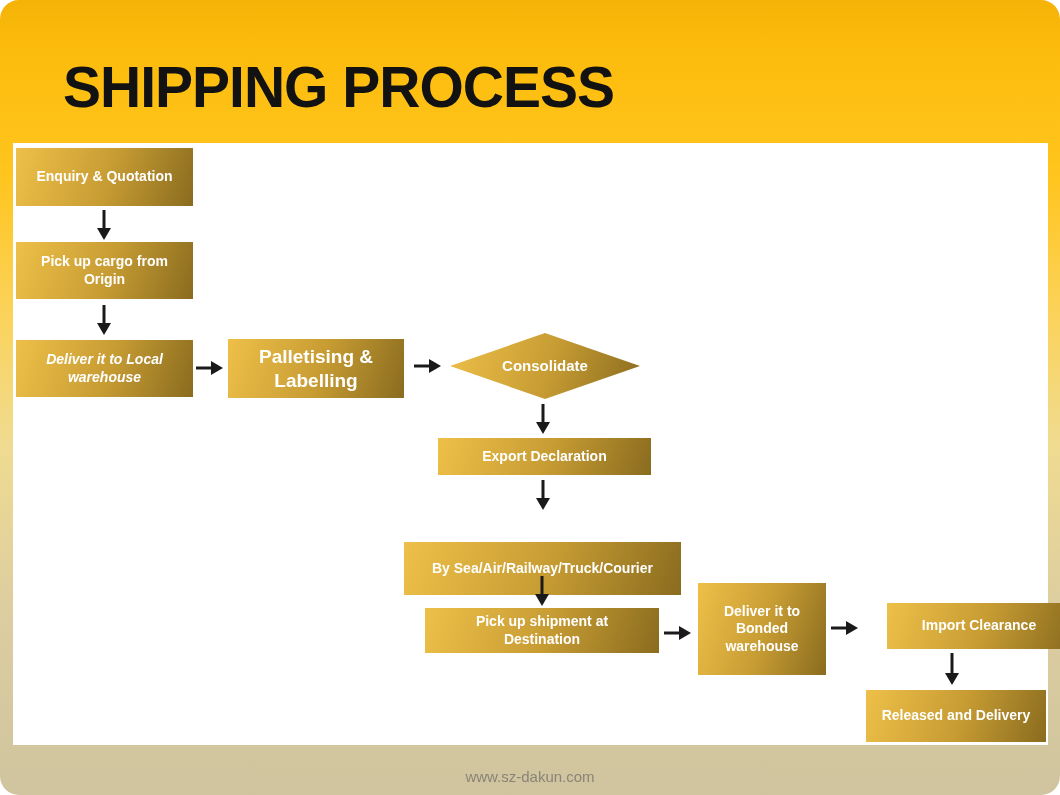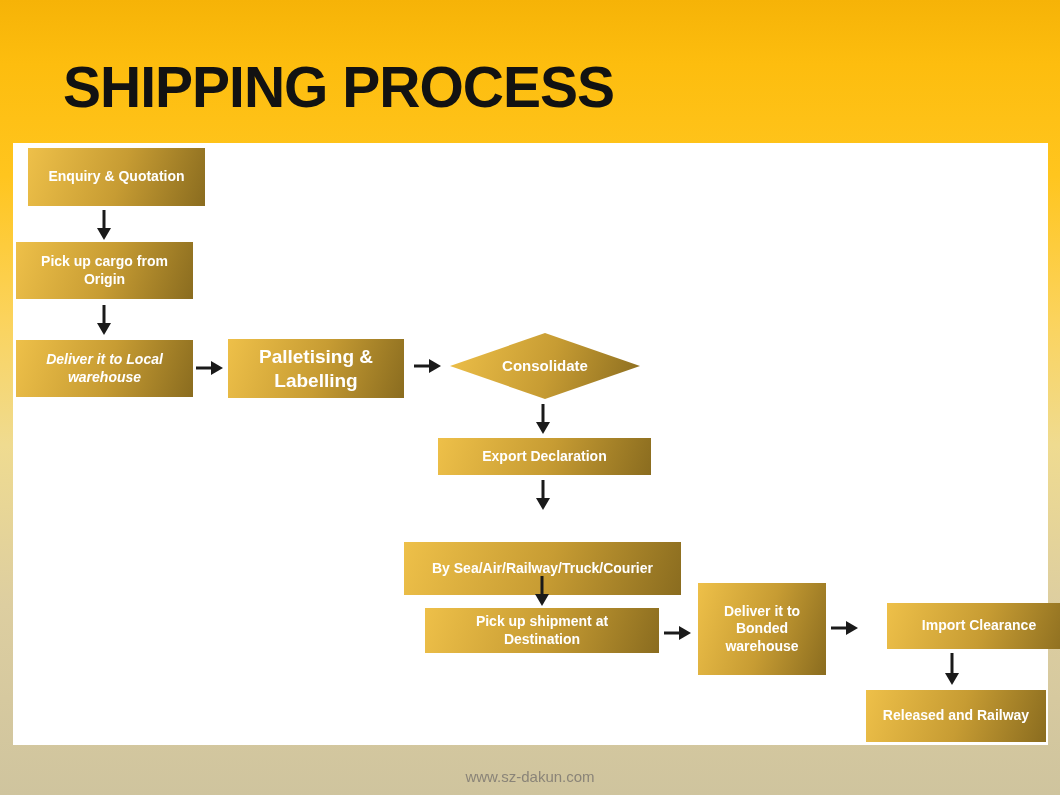--- a/index.html
+++ b/index.html
@@ -7,20 +7,21 @@
     width: 1060px; height: 795px;
     font-family: "Liberation Sans", sans-serif;
     overflow: hidden;
   }
   .slide {
     position: relative;
     width: 1060px; height: 795px;
     background: linear-gradient(180deg,
       #f6b307 0%, #fdbd0e 8%, #ffc51e 22%,
       #fbd35c 40%, #efdb90 56%, #ddcea0 76%, #cfc49e 100%);
+    border-radius: 19px;
   }
   .page-title {
     position: absolute; left: 63px; top: 58px;
     font-size: 57px; font-weight: bold; letter-spacing: -1px;
     color: #121212; line-height: 1.05;
   }
   .canvas {
     position: absolute; left: 13px; top: 143px;
     width: 1035px; height: 602px;
     background: #ffffff;
@@ -31,21 +32,21 @@
     text-align: center;
     background: linear-gradient(108deg, #eec049 0%, #c79c33 52%, #8a6c1f 100%);
     color: #ffffff; font-weight: bold; font-size: 14px; line-height: 1.25;
     box-sizing: border-box; padding: 0 8px;
   }
   .diamond {
     clip-path: polygon(50% 0, 100% 50%, 50% 100%, 0 50%);
     font-size: 15px;
   }
   
-  .n-enquiry      { left: 28px;  top: 148px; width: 177px; height: 58px; }
+  .n-enquiry      { left: 16px;  top: 148px; width: 177px; height: 58px; }
   .n-pickup-org   { left: 16px;  top: 242px; width: 177px; height: 57px; }
   .n-deliver-loc  { left: 16px;  top: 340px; width: 177px; height: 57px; font-style: italic; }
   .n-palletising  { left: 228px; top: 339px; width: 176px; height: 59px; font-size: 19px; }
   .n-consolidate  { left: 450px; top: 333px; width: 190px; height: 66px; }
   .n-export       { left: 438px; top: 438px; width: 213px; height: 37px; }
   .n-bysea        { left: 404px; top: 518px; width: 277px; height: 53px; margin-top: 24px; }
   .n-pickup-dest  { left: 425px; top: 608px; width: 234px; height: 45px; padding: 0 40px; }
   .n-deliver-bond { left: 698px; top: 583px; width: 128px; height: 92px; padding: 0 14px; }
   .n-import       { left: 887px; top: 603px; width: 184px; height: 46px; }
   .n-released     { left: 866px; top: 690px; width: 180px; height: 52px; }
@@ -80,21 +81,21 @@
   <div class="node n-enquiry">Enquiry &amp; Quotation</div>
   <div class="node n-pickup-org">Pick up cargo from Origin</div>
   <div class="node n-deliver-loc">Deliver it to Local warehouse</div>
   <div class="node n-palletising">Palletising &amp; Labelling</div>
   <div class="node diamond n-consolidate">Consolidate</div>
   <div class="node n-export">Export Declaration</div>
   <div class="node n-bysea">By Sea/Air/Railway/Truck/Courier</div>
   <div class="node n-pickup-dest">Pick up shipment at Destination</div>
   <div class="node n-deliver-bond">Deliver it to Bonded warehouse</div>
   <div class="node n-import">Import Clearance</div>
-  <div class="node n-released">Released and Railway</div>
+  <div class="node n-released">Released and Delivery</div>
 
   <svg class="arrow a1" width="14" height="30">
     <line x1="7" y1="0" x2="7" y2="19" stroke="#1a1a1a" stroke-width="3"></line>
     <polygon points="0,18 14,18 7,30" fill="#1a1a1a"></polygon>
   </svg>
   <svg class="arrow a2" width="14" height="30">
     <line x1="7" y1="0" x2="7" y2="19" stroke="#1a1a1a" stroke-width="3"></line>
     <polygon points="0,18 14,18 7,30" fill="#1a1a1a"></polygon>
   </svg>
   <svg class="arrow a3" width="27" height="14">

